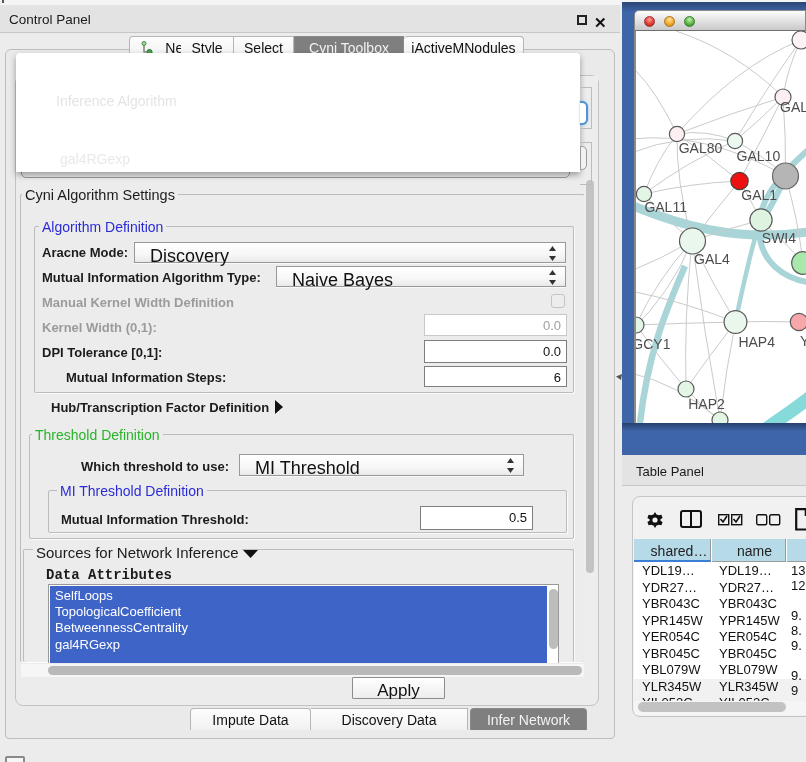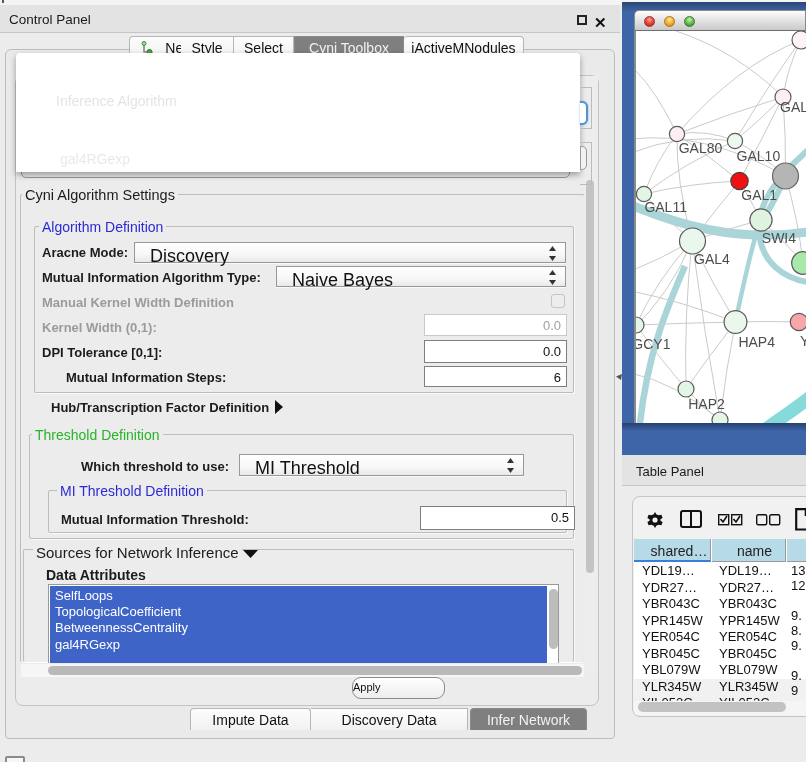--- a/index.html
+++ b/index.html
@@ -118,43 +118,43 @@
         <path d="M4.5 0 L8 5 L1 5 Z" fill="#333"></path>
         <path d="M4.5 15 L8 10 L1 10 Z" fill="#333"></path>
       </svg>
     </div>
 </div>
 
 <div class="grp" style="left:48px;top:490px;width:519px;height:43px;"></div>
 <div class="gtitle" style="left:57px;top:483px;color:#2b2bd5;">MI Threshold Definition</div>
 
 <div class="lbl abs" style="left:61px;top:512px;">Mutual Information Threshold:</div>
-<div class="field" style="left:420px;top:506px;width:155px;height:24px;">0.5</div>
+<div class="field" style="left:420px;top:506px;width:113px;height:24px;">0.5</div>
 
 <div class="grp" style="left:23px;top:549px;width:551px;height:113px;border-bottom:none;"></div>
 <div class="gtitle" style="left:33px;top:544px;font-size:15px;color:#1b1b1b;">Sources for Network Inference</div>
 <svg class="abs" style="left:243px;top:549px;" width="15" height="10" viewBox="0 0 15 10">
     <path d="M0 1 L15 1 L7.5 9 Z" fill="#111"></path>
   </svg>
 
-<div class="lbl abs" style="left:46px;top:567px;font-size:14px;">Data Attributes</div>
+<div class="lbl abs" style="left:46px;top:567px;font-size:14px;font-family:Liberation Mono, monospace;">Data Attributes</div>
 
 <div class="abs" style="left:48px;top:584px;width:511px;height:79px;background:#fff;border:1px solid #999;border-bottom:none;">
   <div class="abs" style="left:1px;top:1px;width:497px;height:77px;background:#3e64c8;"></div>
   <div class="abs" style="left:6px;top:3px;color:#fff;font-size:13px;line-height:16.2px;">SelfLoops<br>TopologicalCoefficient<br>BetweennessCentrality<br>gal4RGexp</div>
   <div class="abs" style="left:500px;top:4px;width:9px;height:60px;background:#bdbdbd;border-radius:5px;"></div>
 </div>
 
 <div class="abs" style="left:584px;top:76px;width:14px;height:596px;background:#ededed;"></div>
 <div class="abs" style="left:586px;top:180px;width:8px;height:393px;background:#c3c3c3;border-radius:4px;"></div>
 
 <div class="abs" style="left:21px;top:664px;width:563px;height:13px;background:#f6f6f6;"></div>
 <div class="abs" style="left:48px;top:666px;width:534px;height:9px;background:#b9b9b9;border-radius:5px;"></div>
 
-<div class="abs" style="left:352px;top:677px;width:93px;height:22px;background:linear-gradient(#ffffff,#ededed);border:1px solid #8c8c8c;border-radius:9px;text-align:left;font-size:11px;color:#111;"><span style="position:relative;top:3px;">Apply</span></div>
+<div class="abs" style="left:352px;top:677px;width:93px;height:22px;background:linear-gradient(#ffffff,#ededed);border:1px solid #8c8c8c;border-radius:1px;text-align:center;font-size:17px;color:#111;"><span style="position:relative;top:3px;">Apply</span></div>
 
 <div class="tab" style="left:190px;top:708px;width:121px;"><span>Impute Data</span></div>
 <div class="tab" style="left:311px;top:708px;width:157px;border-left:none;border-radius:0;"><span>Discovery Data</span></div>
 <div class="tab sel" style="left:470px;top:708px;width:117px;"><span>Infer Network</span></div>
 
 <div class="abs" style="left:21px;top:150px;width:549px;height:28px;border:1px solid #9a9a9a;border-radius:5px;background:linear-gradient(#fff,#e9e9e9);"></div>
 
 <div class="abs" style="left:16px;top:53px;width:564px;height:119px;background:#fff;border-radius:4px 4px 0 0;box-shadow:0 3px 6px rgba(0,0,0,.35);">
   <div class="abs" style="left:40px;top:40px;font-size:14px;color:rgba(100,100,100,0.18);">Inference Algorithm</div>
   <div class="abs" style="left:44px;top:98px;font-size:14px;color:rgba(100,100,100,0.15);">gal4RGexp</div>

